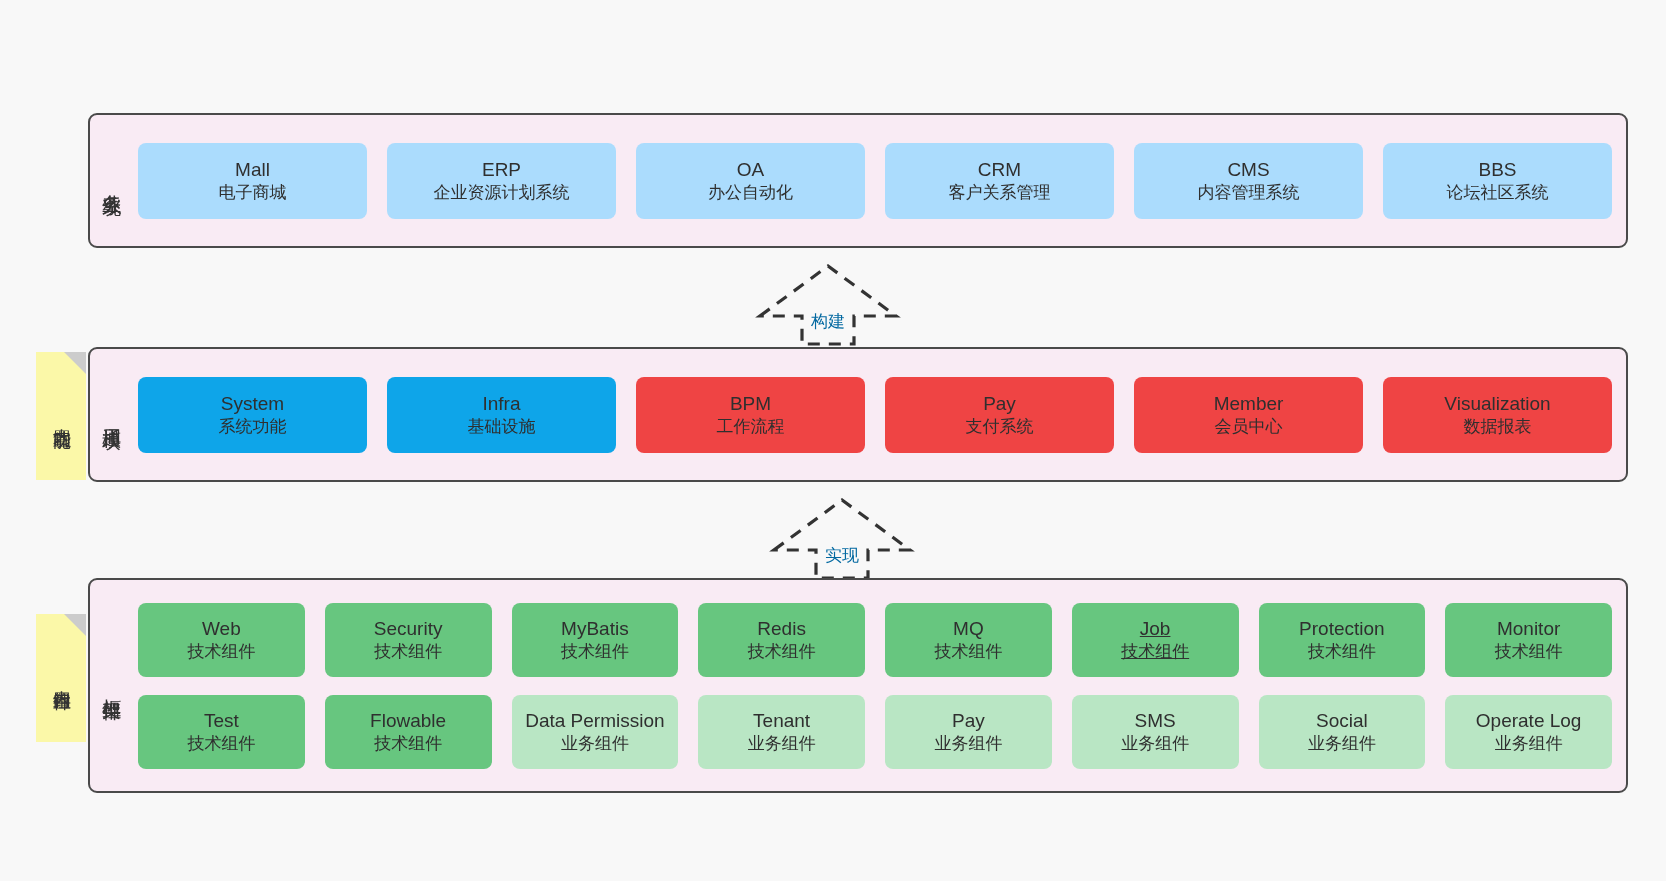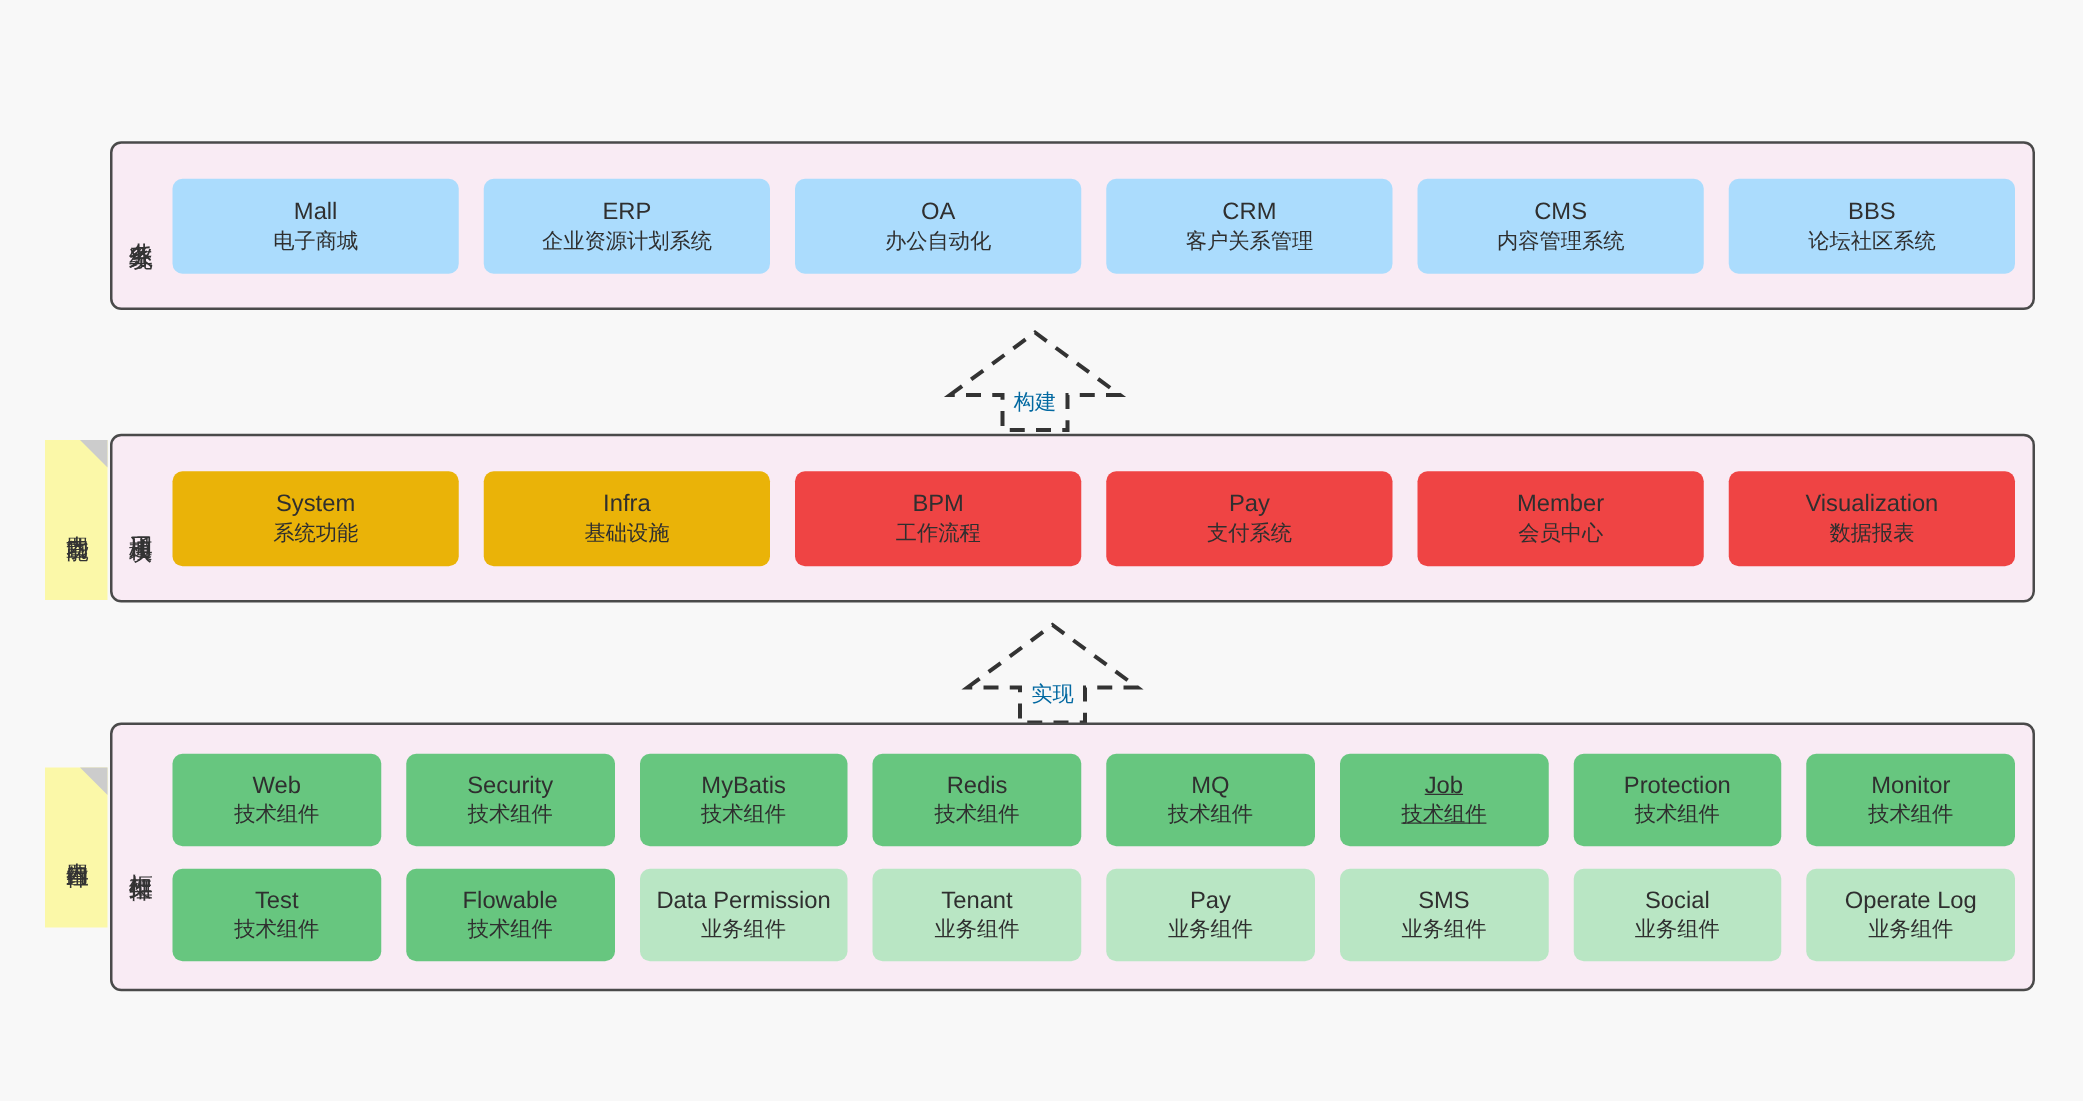--- a/index.html
+++ b/index.html
@@ -59,21 +59,21 @@
     justify-content:center;
     text-align:center;
     box-sizing:border-box;
     padding:6px 4px;
     line-height:1.26;
   }
   .box .t1{font-size:19px;color:#2f2f2f;}
   .box .t2{font-size:17px;color:#2f2f2f;}
 
   .blue{background:#abdcfd;}
-  .red{background:#eab308;}
+  .red{background:#0ea5e9;}
   .pink{background:#ef4444;}
   .green{background:#67c67f;}
   .lgreen{background:#b9e6c4;}
 
   
   .note{
     position:absolute;
     background:#fbf8a8;
     box-sizing:border-box;
     display:flex;

